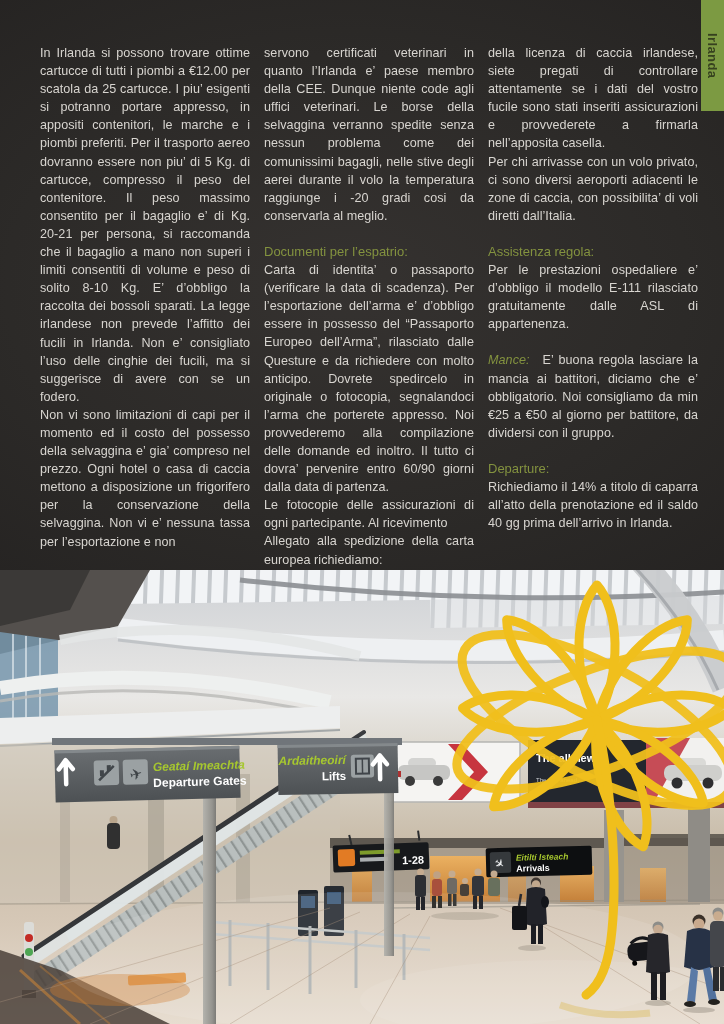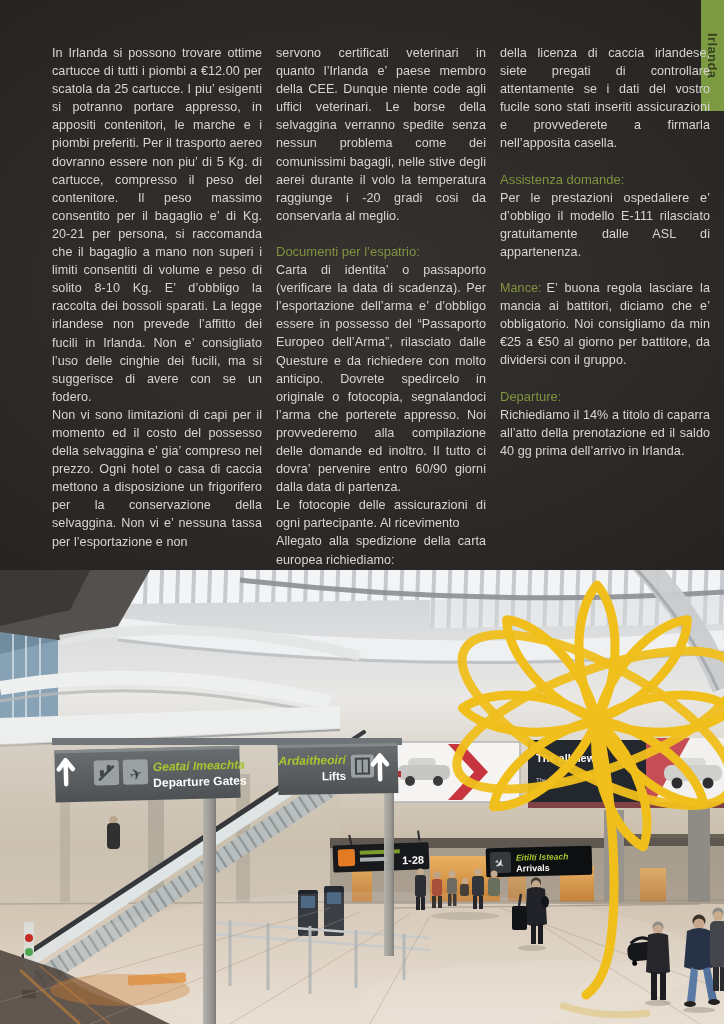--- a/index.html
+++ b/index.html
@@ -2,32 +2,32 @@
 <html><head>
 <meta charset="utf-8">
 <style>
   html,body { margin:0; padding:0; background:#555; }
   .page {
     position:relative; width:724px; height:1024px; overflow:hidden;
     font-family:"Liberation Sans", sans-serif;
     background: radial-gradient(ellipse 620px 420px at 48% 28%, #353230 0%, #2c2a28 55%, #242221 100%);
   }
   
-  .columns { position:absolute; left:52px; top:44px; width:658px; display:flex; gap:14px; }
+  .columns { position:absolute; left:40px; top:44px; width:658px; display:flex; gap:14px; }
   .col { flex:1; min-width:0; }
   .col p {
     margin:0; font-size:12.6px; line-height:18.1px; color:#d8d5d0;
     text-align:justify; letter-spacing:0.05px;
   }
   .col p.gap, .col h3.gap { margin-top:18px; }
   .col h3 {
     margin:18px 0 0 0; font-size:13px; line-height:18.1px;
     color:#83923f; font-weight:400;
   }
-  .h-inline { color:#83923f; margin-right:5px; }
+  .h-inline { color:#83923f; margin-right:13px;font-style:italic; }
   
   .tab {
     position:absolute; top:0; right:0; width:23px; height:111px;
     background:#7c9a42; display:flex; align-items:center; justify-content:center;
   }
   .tab span {
     writing-mode:vertical-rl; font-size:13px; font-weight:700;
     color:#36411f; letter-spacing:0.4px;
   }
   
@@ -53,21 +53,22 @@
     </div>
     <div class="col">
       <p>servono certificati veterinari in quanto l’Irlanda e’ paese membro della CEE. Dunque niente code agli uffici veterinari. Le borse della selvaggina verranno spedite senza nessun problema come dei comunissimi bagagli, nelle stive degli aerei durante il volo la temperatura  raggiunge i -20 gradi cosi da conservarla al meglio.</p>
       <h3>Documenti per l’espatrio:</h3>
       <p>Carta di identita’ o passaporto (verificare la data di scadenza). Per l’esportazione dell’arma e’ d’obbligo essere in possesso del “Passaporto Europeo dell’Arma”, rilasciato dalle Questure e da richiedere con molto anticipo. Dovrete spedircelo in originale o fotocopia, segnalandoci l’arma che porterete appresso. Noi provvederemo alla compilazione delle domande ed inoltro. Il tutto ci dovra’ pervenire entro 60/90 giorni dalla data di partenza.</p>
       <p>Le fotocopie delle assicurazioni di ogni partecipante.  Al ricevimento</p>
       <p>Allegato alla spedizione della carta europea richiediamo:</p>
     </div>
     <div class="col">
       <p>della licenza di caccia irlandese, siete pregati di controllare attentamente se i dati del vostro fucile sono stati inseriti assicurazioni e provvederete a firmarla nell’apposita casella.</p>
-      <h3>Assistenza domande:</h3>
+      <p>Per chi arrivasse con un volo privato, ci sono diversi aeroporti adiacenti le zone di caccia, con possibilita’ di voli diretti dall’Italia.</p>
+      <h3>Assistenza regola:</h3>
       <p>Per  le prestazioni ospedaliere e’ d’obbligo il modello E-111 rilasciato gratuitamente dalle ASL di appartenenza.</p>
       <p class="gap"><span class="h-inline">Mance:</span><span>E’ buona regola lasciare la mancia ai battitori, diciamo che e’ obbligatorio. Noi consigliamo da min €25 a €50 al giorno per battitore, da dividersi con il gruppo.</span></p>
       <h3>Departure:</h3>
       <p>Richiediamo il 14% a titolo di caparra all’atto della prenotazione ed il saldo 40 gg prima dell’arrivo in Irlanda.</p>
     </div>
   </div>
 
   <div class="photo">
     <svg width="724" height="454" viewBox="0 0 724 454" xmlns="http://www.w3.org/2000/svg">
       <defs>

